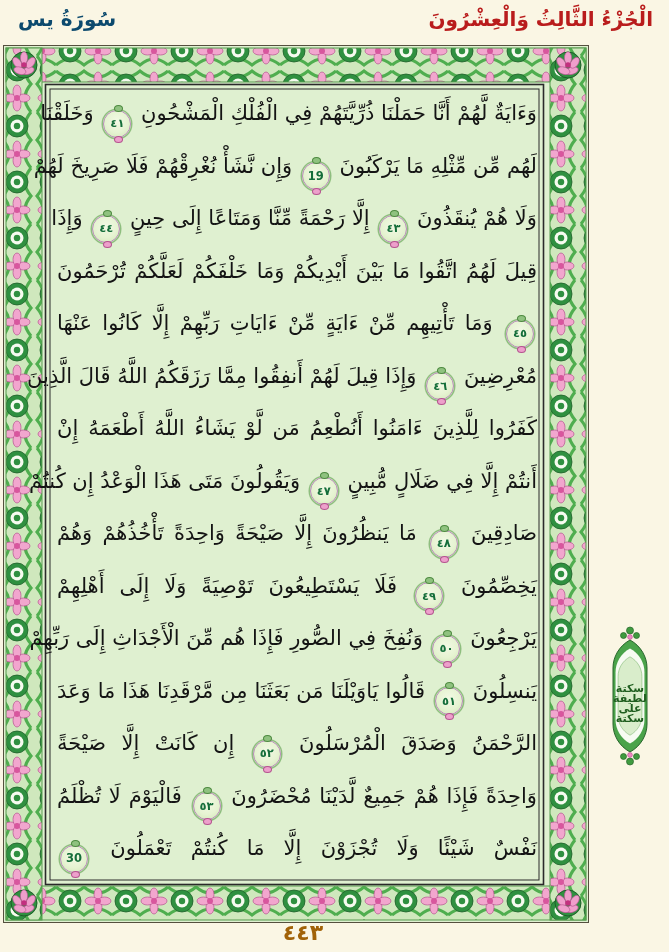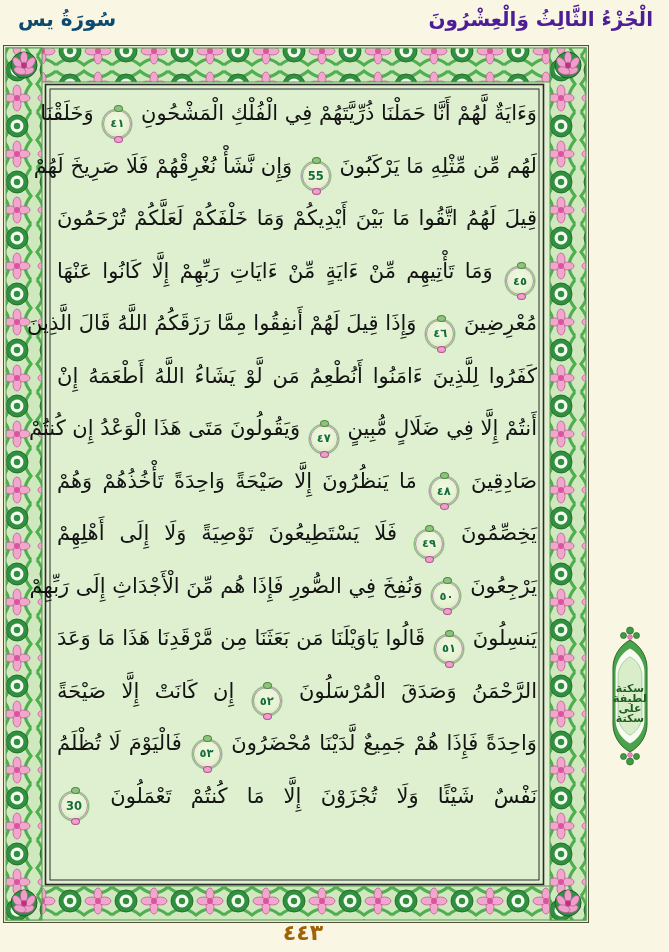--- a/index.html
+++ b/index.html
@@ -6,21 +6,21 @@
   body{
     width:669px;height:952px;overflow:hidden;
     font-family:"DejaVu Sans", sans-serif;
     background:#faf6e4;
   }
   .page{position:relative;width:669px;height:952px;background:#faf6e4;}
 
   
   .juz-title{
     position:absolute;top:7px;right:16px;
-    font-size:20px;font-weight:bold;color:#4c1d95;
+    font-size:20px;font-weight:bold;color:#b91c1c;
     direction:rtl;white-space:nowrap;
   }
   .surah-title{
     position:absolute;top:7px;left:18px;
     font-size:20px;font-weight:bold;color:#0c4a6e;
     direction:rtl;white-space:nowrap;
   }
 
   
   svg.frame{position:absolute;left:0;top:0;}
@@ -133,21 +133,22 @@
     <use href="#cornerFlower" x="0" y="0" transform="translate(568,903)"></use>
 
     <g>
       <rect x="45.5" y="84.5" width="498" height="800" fill="none" stroke="#2a2a2a" stroke-width="1.6"></rect>
       <rect x="50" y="89" width="489" height="791" fill="none" stroke="#2a2a2a" stroke-width="1"></rect>
     </g>
   </svg>
 
   <div class="text-area" id="text-area">
       <div class="qline"><span class="qtext">وَءَايَةٌ لَّهُمْ أَنَّا حَمَلْنَا ذُرِّيَّتَهُمْ فِي الْفُلْكِ الْمَشْحُونِ</span> <span class="vnum">٤١</span> <span class="qtext">وَخَلَقْنَا</span></div>
-      <div class="qline"><span class="qtext">لَهُم مِّن مِّثْلِهِ مَا يَرْكَبُونَ</span> <span class="vnum">55</span> <span class="qtext">وَإِن نَّشَأْ نُغْرِقْهُمْ فَلَا صَرِيخَ لَهُمْ</span></div>
+      <div class="qline"><span class="qtext">لَهُم مِّن مِّثْلِهِ مَا يَرْكَبُونَ</span> <span class="vnum">19</span> <span class="qtext">وَإِن نَّشَأْ نُغْرِقْهُمْ فَلَا صَرِيخَ لَهُمْ</span></div>
+      <div class="qline"><span class="qtext">وَلَا هُمْ يُنقَذُونَ</span> <span class="vnum">٤٣</span> <span class="qtext">إِلَّا رَحْمَةً مِّنَّا وَمَتَاعًا إِلَى حِينٍ</span> <span class="vnum">٤٤</span> <span class="qtext">وَإِذَا</span></div>
       <div class="qline"><span class="qtext">قِيلَ لَهُمُ اتَّقُوا مَا بَيْنَ أَيْدِيكُمْ وَمَا خَلْفَكُمْ لَعَلَّكُمْ تُرْحَمُونَ</span></div>
       <div class="qline"><span class="vnum">٤٥</span> <span class="qtext">وَمَا تَأْتِيهِم مِّنْ ءَايَةٍ مِّنْ ءَايَاتِ رَبِّهِمْ إِلَّا كَانُوا عَنْهَا</span></div>
       <div class="qline"><span class="qtext">مُعْرِضِينَ</span> <span class="vnum">٤٦</span> <span class="qtext">وَإِذَا قِيلَ لَهُمْ أَنفِقُوا مِمَّا رَزَقَكُمُ اللَّهُ قَالَ الَّذِينَ</span></div>
       <div class="qline"><span class="qtext">كَفَرُوا لِلَّذِينَ ءَامَنُوا أَنُطْعِمُ مَن لَّوْ يَشَاءُ اللَّهُ أَطْعَمَهُ إِنْ</span></div>
       <div class="qline"><span class="qtext">أَنتُمْ إِلَّا فِي ضَلَالٍ مُّبِينٍ</span> <span class="vnum">٤٧</span> <span class="qtext">وَيَقُولُونَ مَتَى هَذَا الْوَعْدُ إِن كُنتُمْ</span></div>
       <div class="qline"><span class="qtext">صَادِقِينَ</span> <span class="vnum">٤٨</span> <span class="qtext">مَا يَنظُرُونَ إِلَّا صَيْحَةً وَاحِدَةً تَأْخُذُهُمْ وَهُمْ</span></div>
       <div class="qline"><span class="qtext">يَخِصِّمُونَ</span> <span class="vnum">٤٩</span> <span class="qtext">فَلَا يَسْتَطِيعُونَ تَوْصِيَةً وَلَا إِلَى أَهْلِهِمْ</span></div>
       <div class="qline"><span class="qtext">يَرْجِعُونَ</span> <span class="vnum">٥٠</span> <span class="qtext">وَنُفِخَ فِي الصُّورِ فَإِذَا هُم مِّنَ الْأَجْدَاثِ إِلَى رَبِّهِمْ</span></div>
       <div class="qline"><span class="qtext">يَنسِلُونَ</span> <span class="vnum">٥١</span> <span class="qtext">قَالُوا يَاوَيْلَنَا مَن بَعَثَنَا مِن مَّرْقَدِنَا هَذَا مَا وَعَدَ</span></div>
       <div class="qline"><span class="qtext">الرَّحْمَنُ وَصَدَقَ الْمُرْسَلُونَ</span> <span class="vnum">٥٢</span> <span class="qtext">إِن كَانَتْ إِلَّا صَيْحَةً</span></div>

